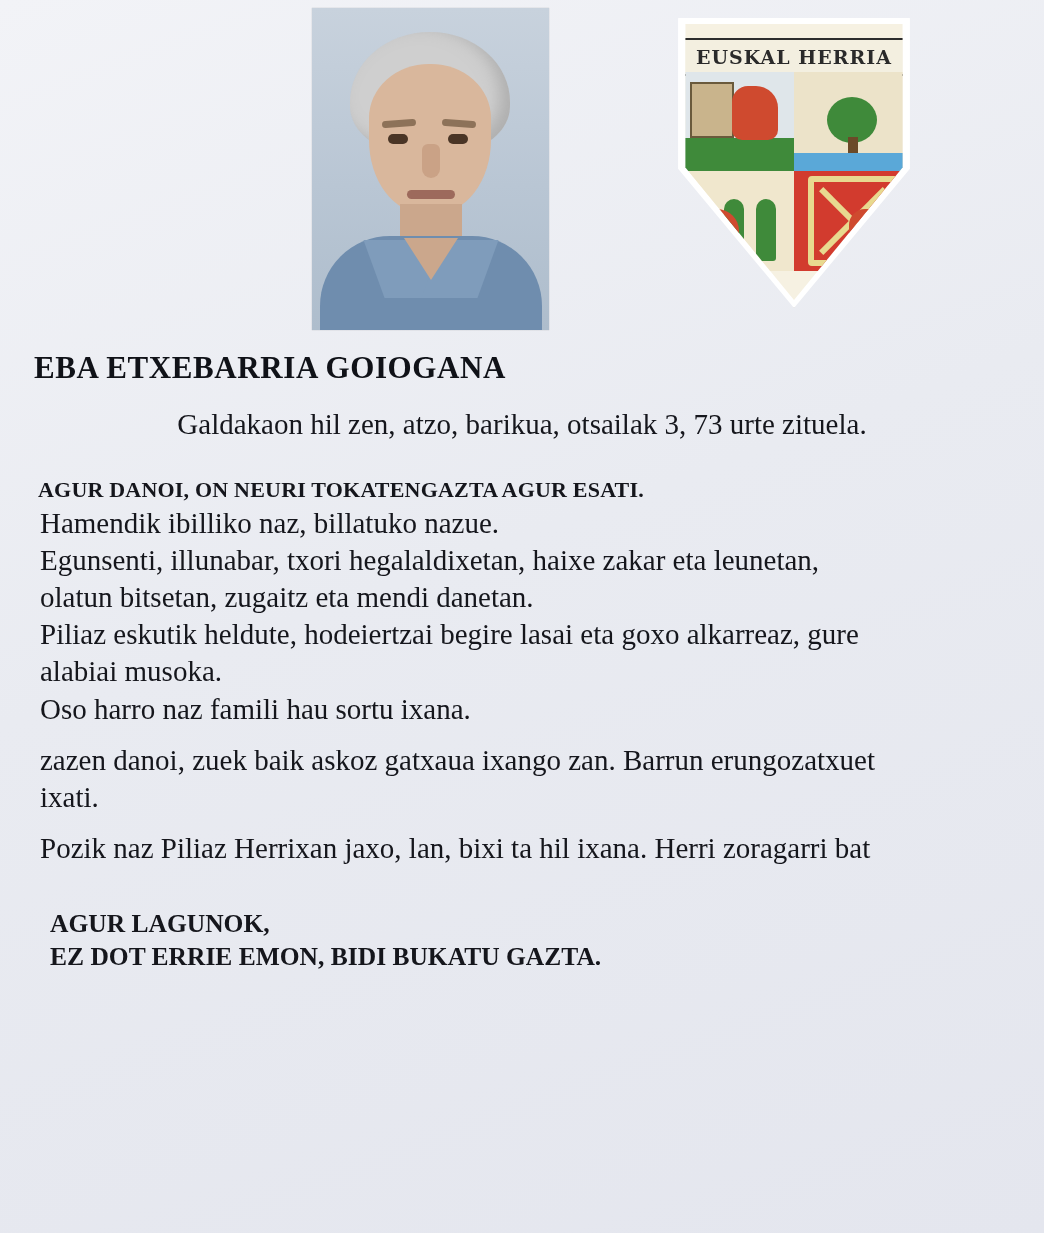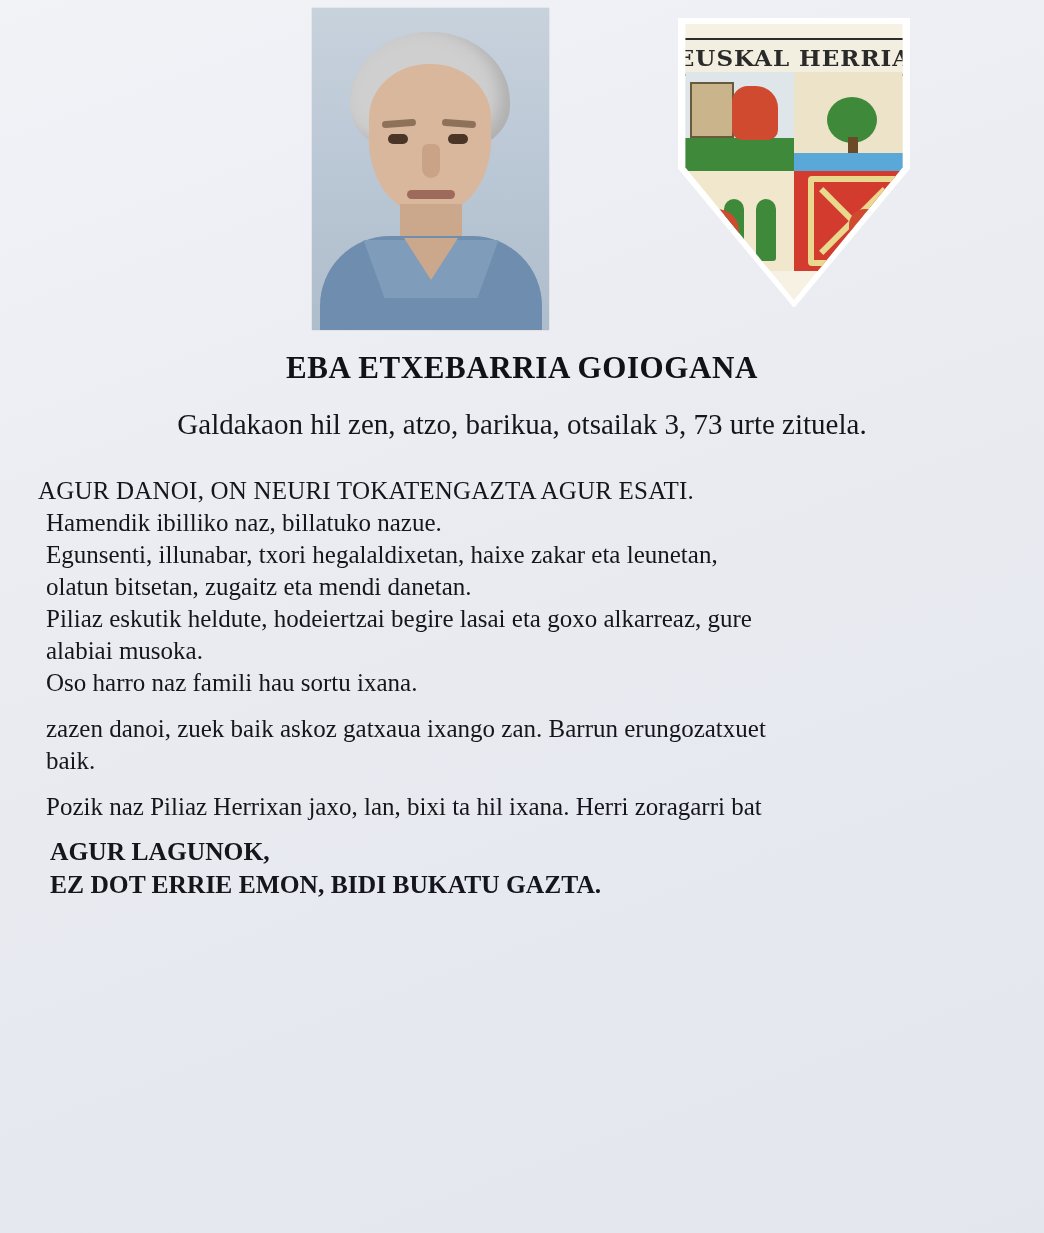--- a/index.html
+++ b/index.html
@@ -164,21 +164,21 @@
     background: #f3efe0;
     border-top: 2px solid #2d2d2d;
     border-bottom: 2px solid #2d2d2d;
     display: flex;
     align-items: center;
     justify-content: center;
   }
   .banner span {
     font-family: "DejaVu Serif", serif;
     font-weight: bold;
-    font-size: 23px;
+    font-size: 19px;
     letter-spacing: 1px;
     color: #2a2a2a;
   }
   .quad {
     position: absolute;
     width: 50%;
     height: 36%;
   }
   .q1 { left: 0; top: 48px; background: #dfe6ea; }
   .q2 { left: 50%; top: 48px; background: #ece3c9; }
@@ -214,53 +214,52 @@
   .q4 .chain:after { transform: rotate(-45deg); transform-origin:center; left:-6px; top:36px; }
   .lion-b {
     position:absolute; bottom:14%;
     width: 44px; height: 52px; background:#cf4a2f; border-radius: 16px 22px 10px 10px;
   }
   .lion-left { left: 8%; }
   .lion-right { right: 8%; }
 
   
   .name {
-    text-align: center;
     font-weight: bold;
     font-size: 31px;
     letter-spacing: 0.6px;
     margin-top: 14px;
     color: #101218;
   }
   .subtitle {
     text-align: center;
     font-size: 29px;
     margin-top: 22px;
     color: #15161c;
   }
   .headline {
-    font-weight: normal;
-    font-size: 25px;
+    font-weight: bold;
+    font-size: 22px;
     margin-top: 36px;
     margin-left: 4px;
     letter-spacing: 0.2px;
   }
   .para {
-    font-size: 25px;
+    font-size: 29px;
     line-height: 1.28;
     margin-top: 14px;
-    margin-left: 12px;
+    margin-left: 6px;
   }
   .para.tight { margin-top: 2px; }
   .para .line { display: block; }
   .closing {
     font-weight: bold;
     font-size: 25.5px;
     line-height: 1.3;
-    margin-top: 12px;
+    margin-top: 40px;
     margin-left: 16px;
   }
   .closing .line { display: block; }
 </style>
 </head>
 <body>
 
 <div class="page">
 
   <div class="top-row">
@@ -323,21 +322,21 @@
     <span class="line">Hamendik ibilliko naz, billatuko nazue.</span>
     <span class="line">Egunsenti, illunabar, txori hegalaldixetan, haixe zakar eta leunetan,</span>
     <span class="line">olatun bitsetan, zugaitz eta mendi danetan.</span>
     <span class="line">Piliaz eskutik heldute, hodeiertzai begire lasai eta goxo alkarreaz, gure</span>
     <span class="line">alabiai musoka.</span>
     <span class="line">Oso harro naz famili hau sortu ixana.</span>
   </div>
 
   <div class="para">
     <span class="line">zazen danoi, zuek baik askoz gatxaua ixango zan.  Barrun erungozatxuet</span>
-    <span class="line">baik.</span>
+    <span class="line">ixati.</span>
   </div>
 
   <div class="para">
     <span class="line">Pozik naz Piliaz Herrixan jaxo, lan, bixi ta hil ixana. Herri zoragarri bat</span>
   </div>
 
 
   <div class="closing">
     <span class="line">AGUR  LAGUNOK,</span>
     <span class="line">EZ DOT ERRIE EMON, BIDI BUKATU GAZTA.</span>

